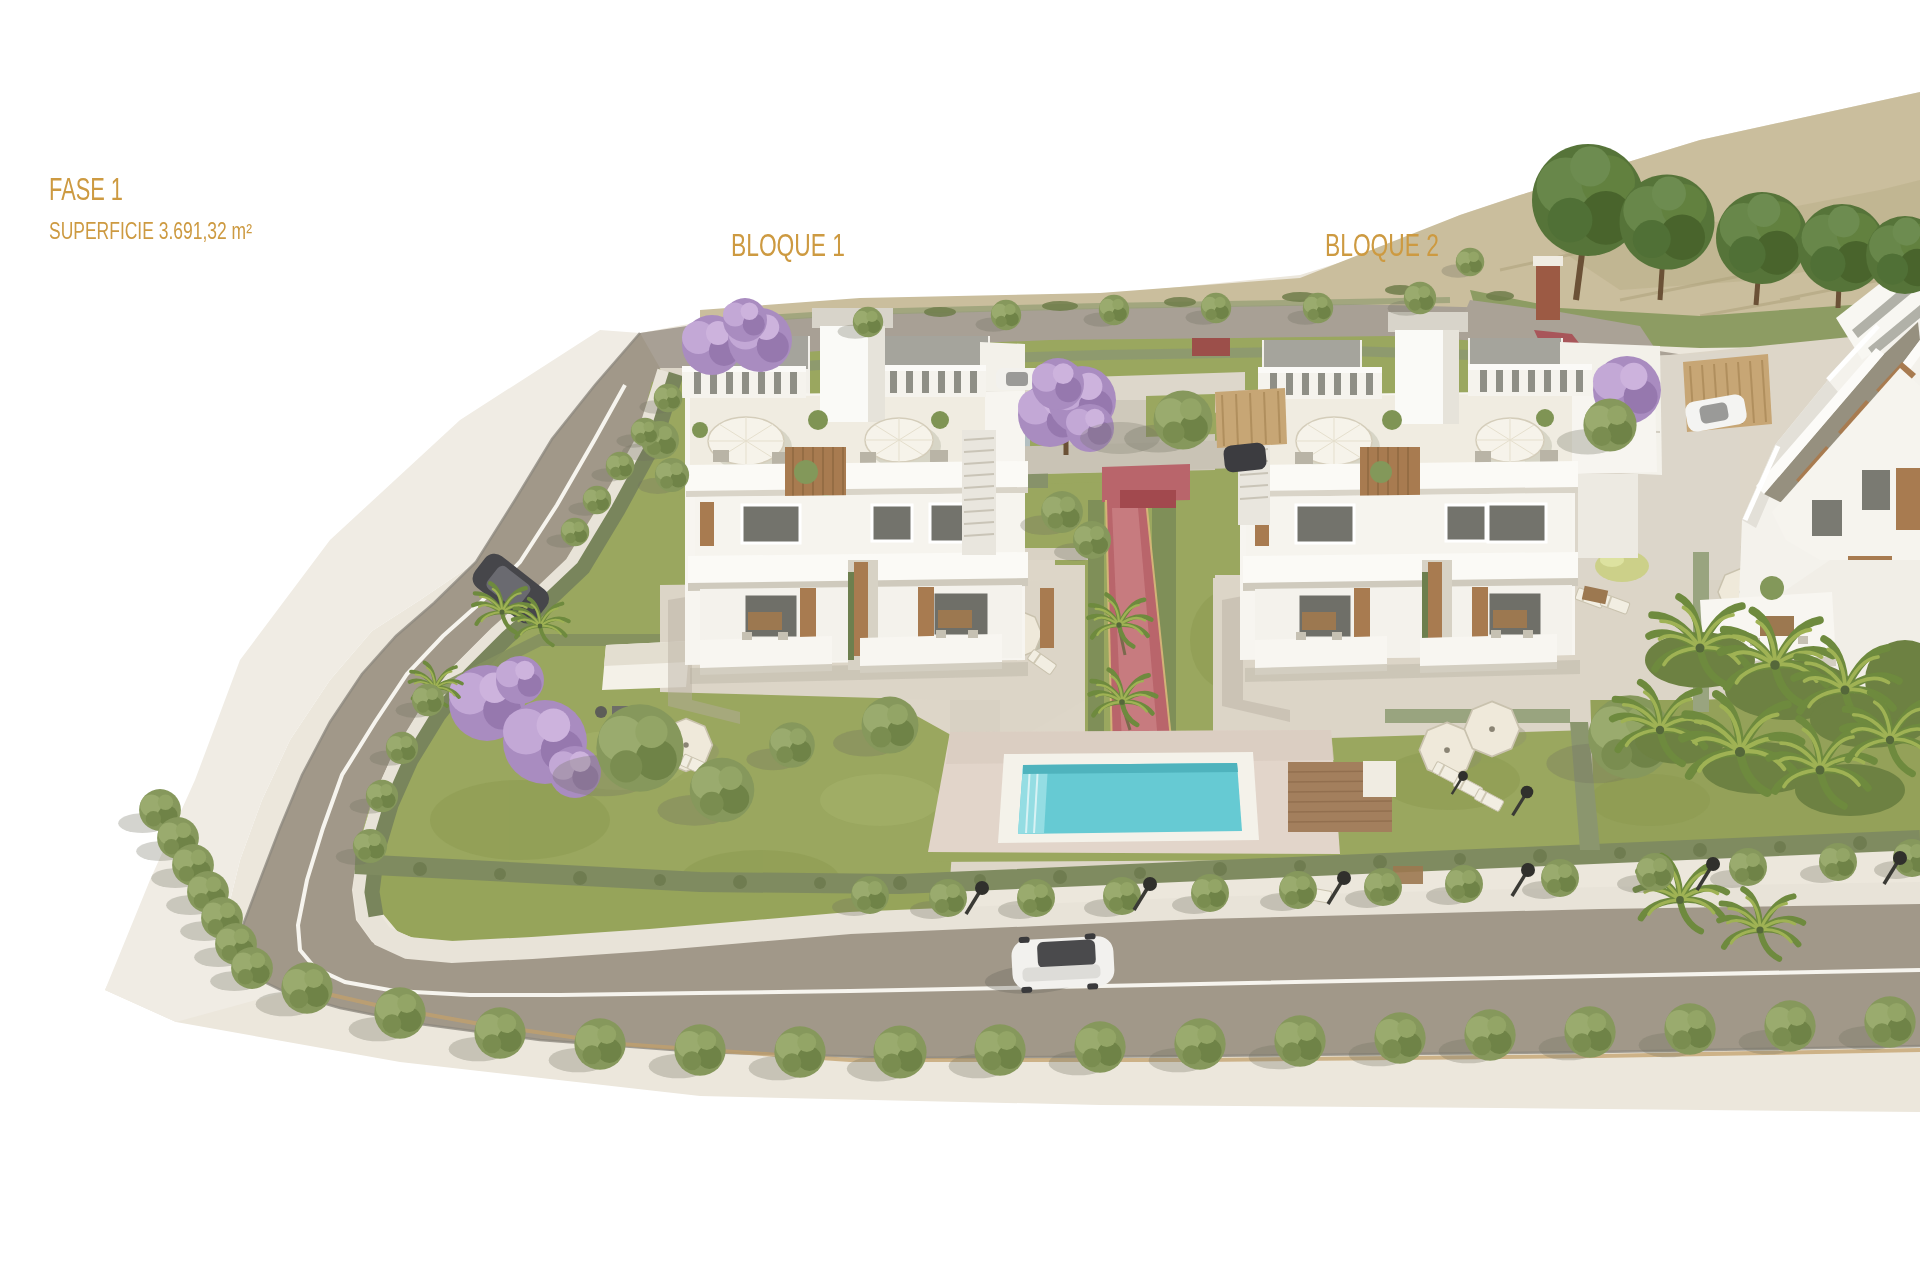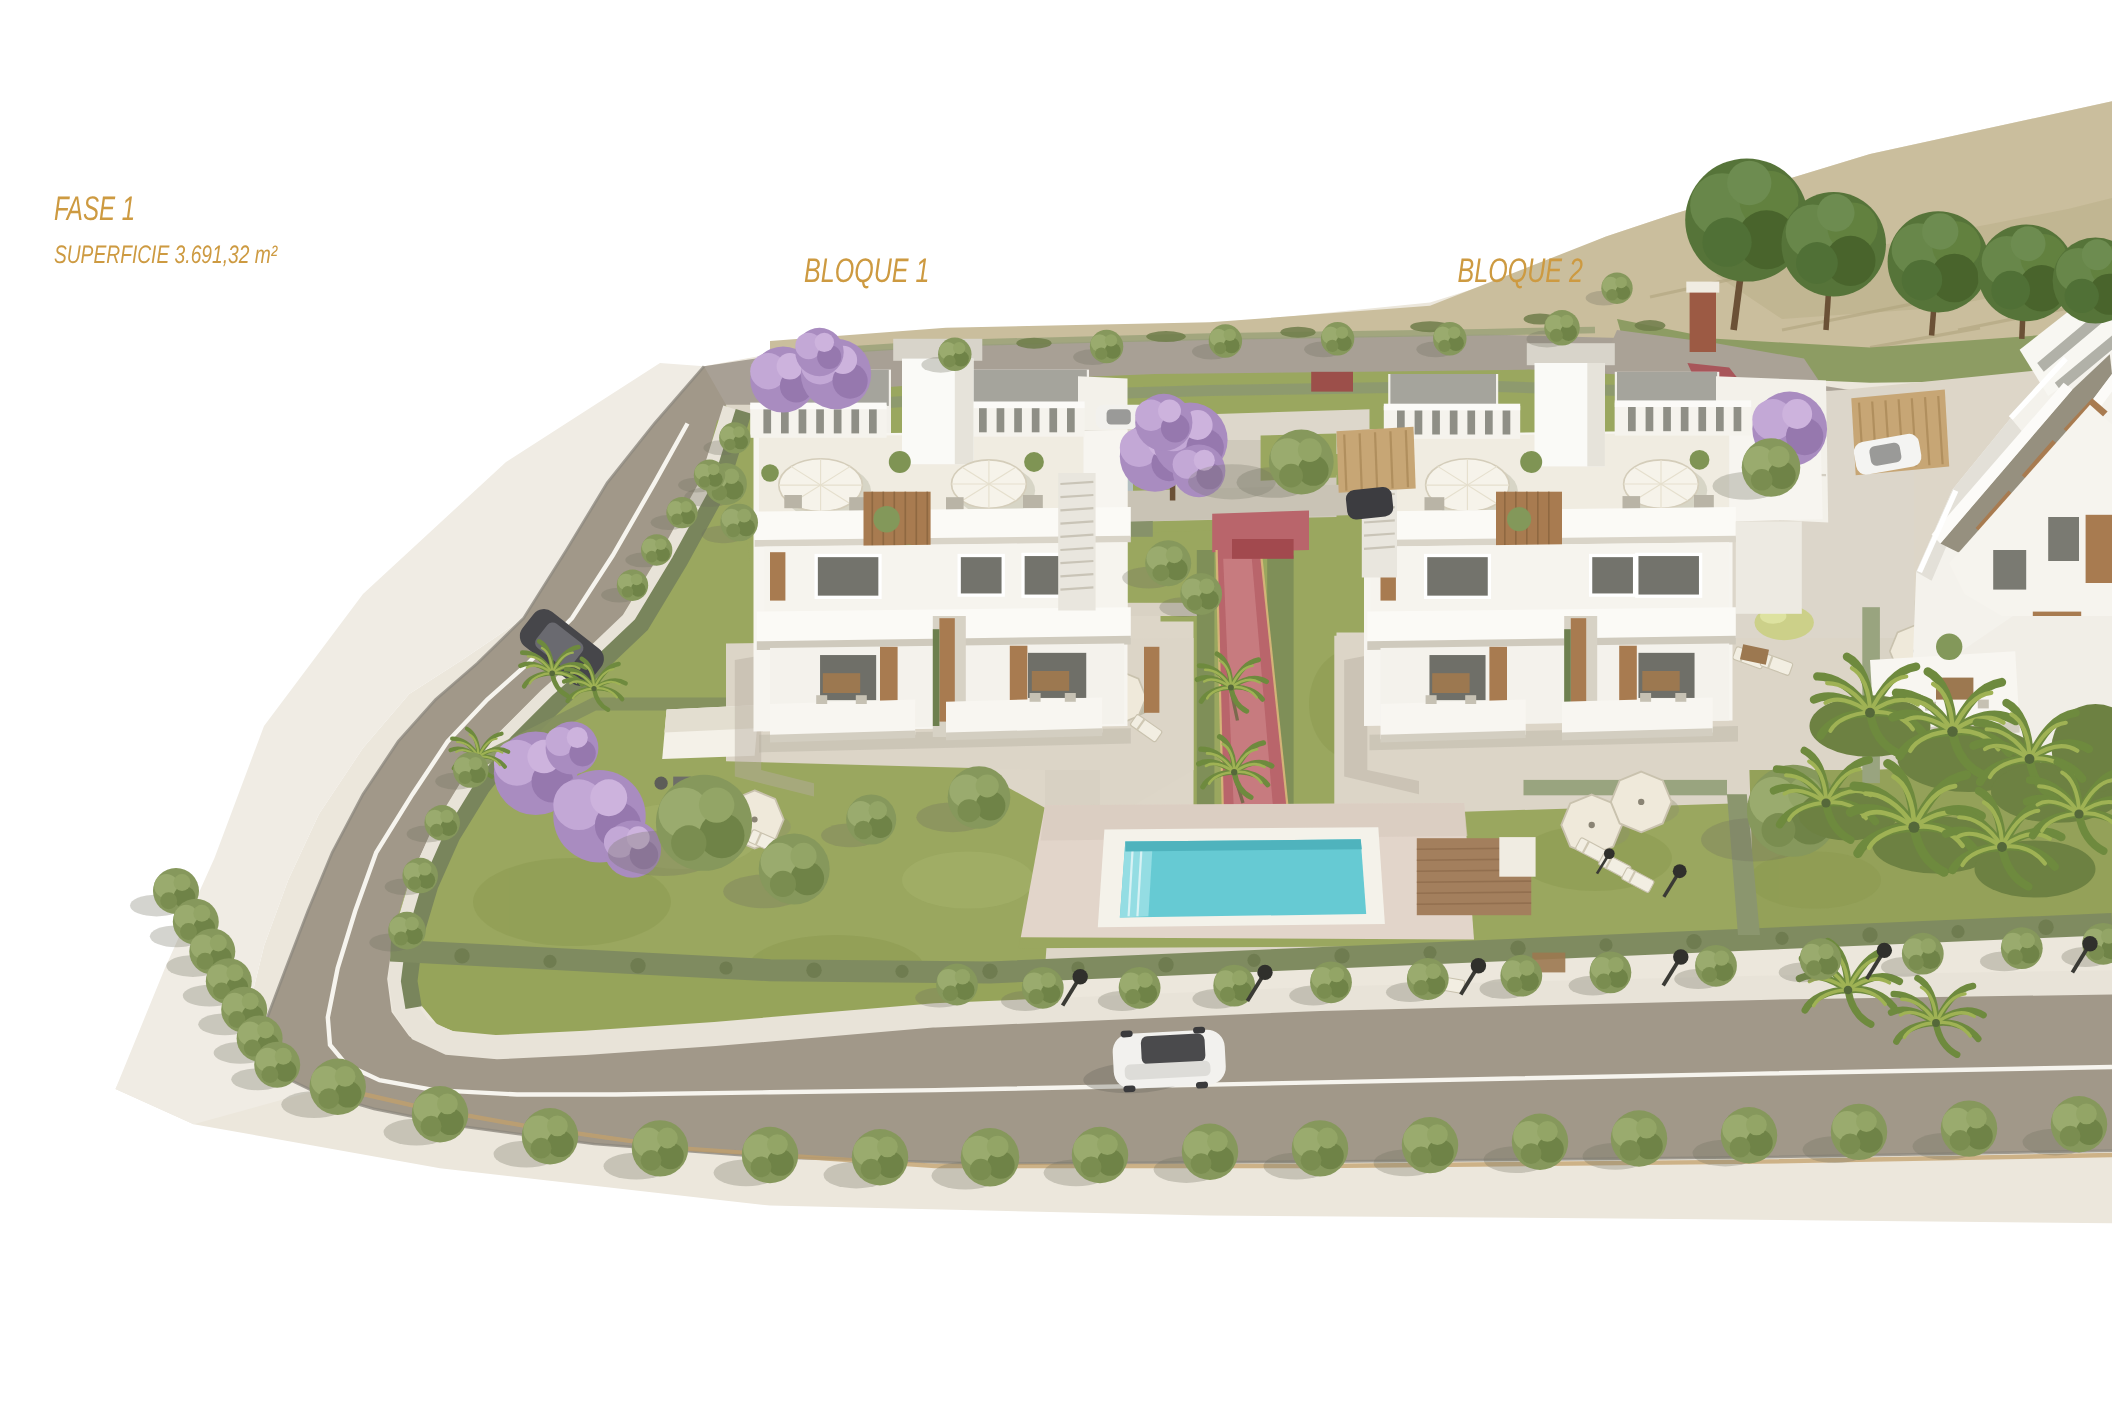--- a/index.html
+++ b/index.html
@@ -1,16 +1,16 @@
 <!DOCTYPE html>
 <html><head>
 <meta charset="utf-8">
 <style>
   html,body{margin:0;padding:0;background:#ffffff;}
-  .page{width:1920px;height:1280px;position:relative;overflow:hidden;background:#ffffff;font-family:"Liberation Sans",sans-serif;font-style:italic;}
+  .page{width:1920px;height:1280px;position:relative;overflow:hidden;background:#ffffff;font-family:"Liberation Sans",sans-serif;}
 </style>
 </head>
 <body>
 <div class="page">
 <svg width="1920" height="1280" viewBox="0 0 1920 1280">
 <defs>
   <g id="tree">
     <ellipse cx="-16" cy="12" rx="22" ry="9" fill="#70705f" opacity="0.30"></ellipse>
     <circle cx="0" cy="0" r="19" fill="#86985c"></circle>
     <circle cx="-8" cy="-4" r="10" fill="#9aab6e"></circle>

